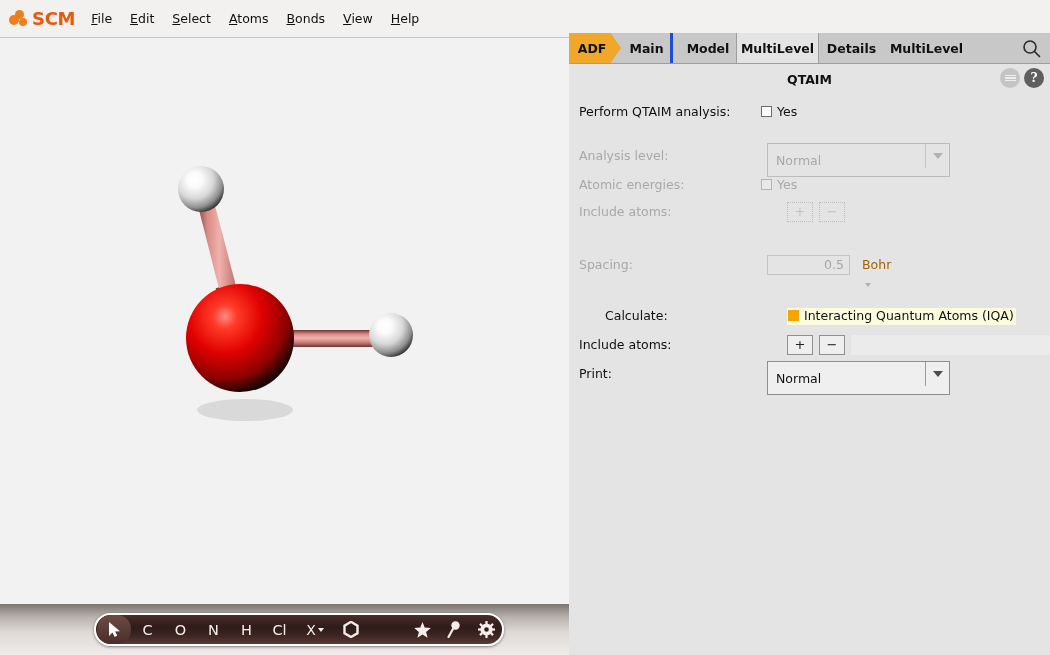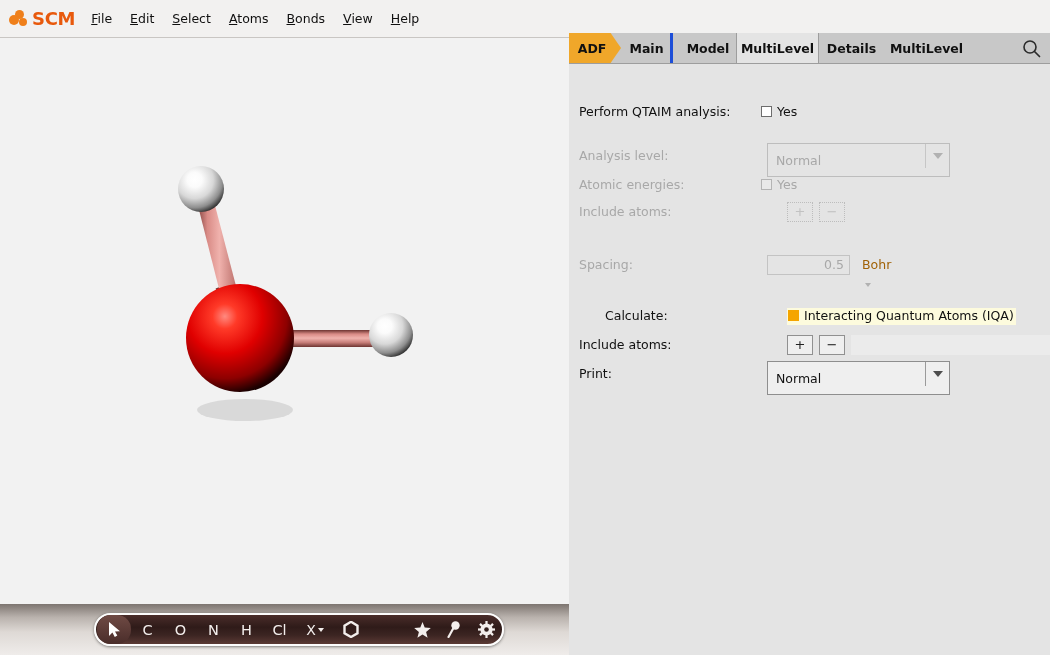--- a/index.html
+++ b/index.html
@@ -330,20 +330,31 @@
       <div class="tab" id="tab-details">Details</div>
       <div class="tab" id="tab-multilevel">MultiLevel</div>
       <div id="search-icon">
         <svg width="19" height="19" viewBox="0 0 19 19">
             <circle cx="8" cy="8" r="6" fill="none" stroke="#2b2b2b" stroke-width="1.6"></circle>
             <path d="M12.5 12.5 L17.5 17.5" stroke="#2b2b2b" stroke-width="1.7" stroke-linecap="round"></path>
           </svg>
       </div>
     </div>
 
+    <div id="panelhead">
+      <div id="panel-title">QTAIM</div>
+      <div class="hdr-circle" id="menu-circle">
+        <div>
+            <span></span>
+            <span></span>
+            <span></span>
+          </div>
+      </div>
+      <div class="hdr-circle" id="help-circle">?</div>
+    </div>
 
     <div id="form">
 
       <div class="row" style="height:26px;">
         <div class="lbl" style="line-height:26px;">Perform QTAIM analysis:</div>
         <div class="ctl" style="left:192px;line-height:26px;">
           <span class="chk"></span><span class="chklabel">Yes</span>
         </div>
       </div>
 

